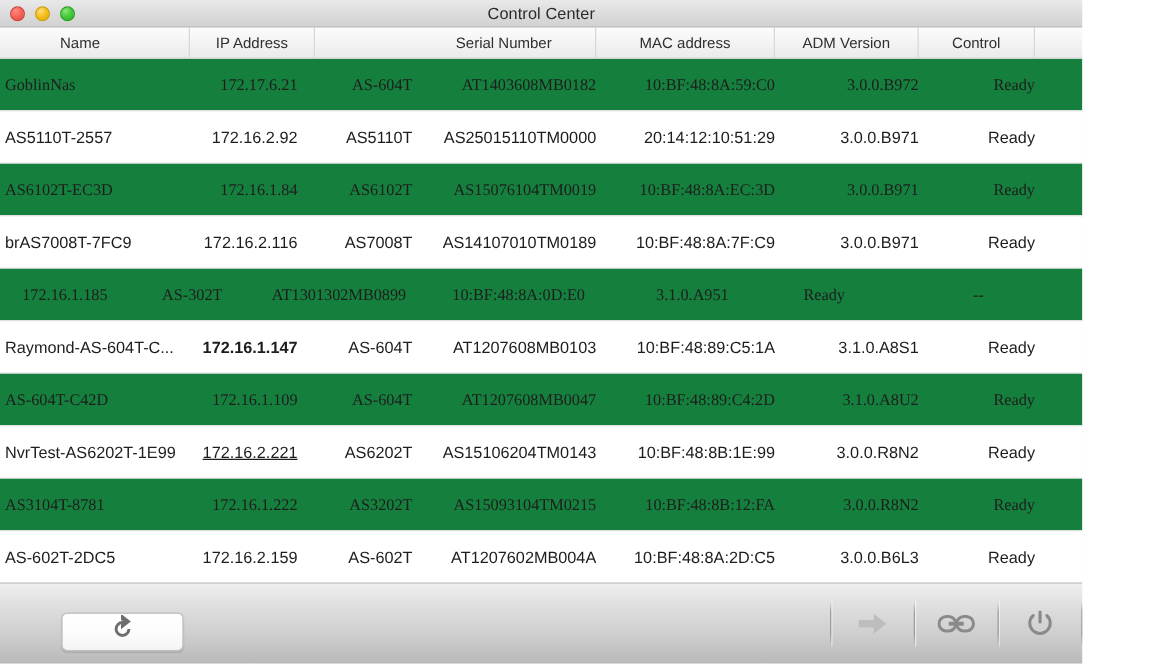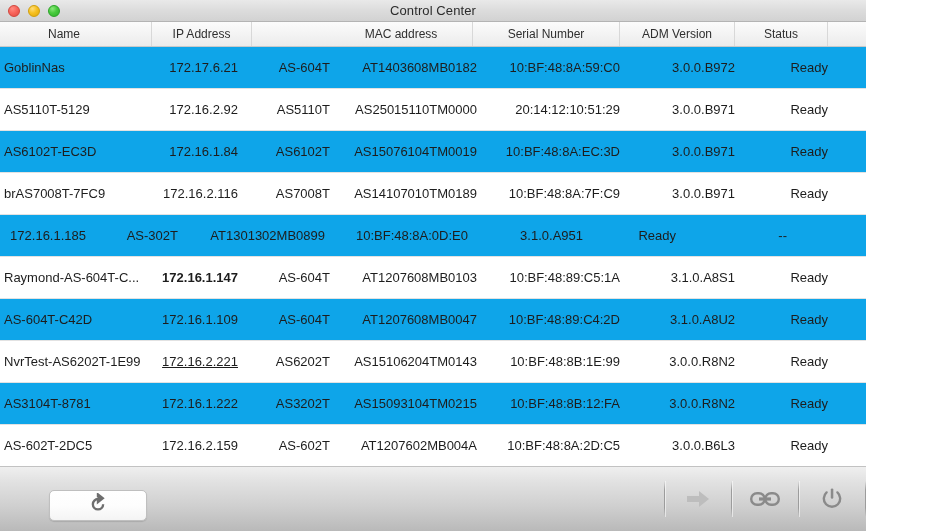--- a/index.html
+++ b/index.html
@@ -96,21 +96,21 @@
     flex: 1 1 auto;
     background: #f2f2f2;
     overflow: hidden;
   }
   .row {
     display: flex;
     height: 42px;
     box-sizing: border-box;
     border-bottom: 1px solid #e2e2e2;
   }
-  .row.odd { background: #0ea5e9; }
+  .row.odd { background: #15803d; font-family: Liberation Serif, serif; }
   .row.even { background: #ffffff; }
   .td {
     font-size: 13px;
     color: #1d1d1d;
     line-height: 41px;
     box-sizing: border-box;
     white-space: nowrap;
     overflow: hidden;
     text-overflow: ellipsis;
   }
@@ -177,40 +177,40 @@
       <div class="light min"></div>
       <div class="light max"></div>
     </div>
     <div class="window-title">Control Center</div>
   </div>
 
   <div class="table-header" id="thead">
       <div class="th left" style="width: 152px; flex: 0 0 152px; padding-left: 48px;">Name</div>
       <div class="th center" style="width: 100px; flex: 0 0 100px;">IP Address</div>
       <div class="th center" style="width: 78px; flex: 0 0 78px; margin-top: 47px;">Model</div>
+      <div class="th center" style="width: 147px; flex: 0 0 147px;">Serial Number</div>
       <div class="th center" style="width: 143px; flex: 0 0 143px;">MAC address</div>
-      <div class="th center" style="width: 147px; flex: 0 0 147px;">Serial Number</div>
       <div class="th center" style="width: 115px; flex: 0 0 115px;">ADM Version</div>
-      <div class="th center" style="width: 93px; flex: 0 0 93px;">Status</div>
+      <div class="th center" style="width: 93px; flex: 0 0 93px;">Control</div>
       <div class="th center" style="width: 111px; flex: 0 0 111px;">WOL</div>
     </div>
 
   <div class="table-body" id="tbody">
       <div class="row odd">
         <div class="td left" style="width: 152px; flex: 0 0 152px;">GoblinNas</div>
         <div class="td right" style="width: 100px; flex: 0 0 100px;">172.17.6.21</div>
         <div class="td center" style="width: 78px; flex: 0 0 78px;">AS-604T</div>
         <div class="td center" style="width: 147px; flex: 0 0 147px;">AT1403608MB0182</div>
         <div class="td center" style="width: 143px; flex: 0 0 143px;">10:BF:48:8A:59:C0</div>
         <div class="td center" style="width: 115px; flex: 0 0 115px;">3.0.0.B972</div>
         <div class="td center" style="width: 93px; flex: 0 0 93px;">Ready</div>
         <div class="td center" style="width: 111px; flex: 0 0 111px;">--</div>
       </div>
       <div class="row even">
-        <div class="td left" style="width: 152px; flex: 0 0 152px;">AS5110T-5129</div>
+        <div class="td left" style="width: 152px; flex: 0 0 152px;">AS5110T-2557</div>
         <div class="td right" style="width: 100px; flex: 0 0 100px;">172.16.2.92</div>
         <div class="td center" style="width: 78px; flex: 0 0 78px;">AS5110T</div>
         <div class="td center" style="width: 147px; flex: 0 0 147px;">AS25015110TM0000</div>
         <div class="td center" style="width: 143px; flex: 0 0 143px;">20:14:12:10:51:29</div>
         <div class="td center" style="width: 115px; flex: 0 0 115px;">3.0.0.B971</div>
         <div class="td center" style="width: 93px; flex: 0 0 93px;">Ready</div>
         <div class="td center" style="width: 111px; flex: 0 0 111px;">--</div>
       </div>
       <div class="row odd">
         <div class="td left" style="width: 152px; flex: 0 0 152px;">AS6102T-EC3D</div>

